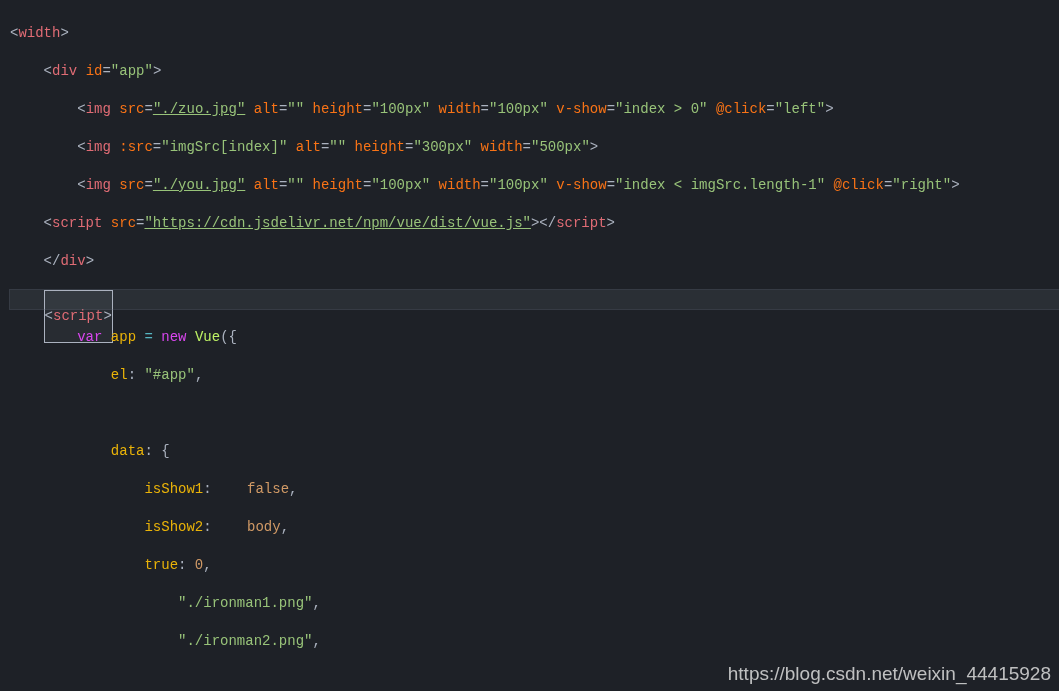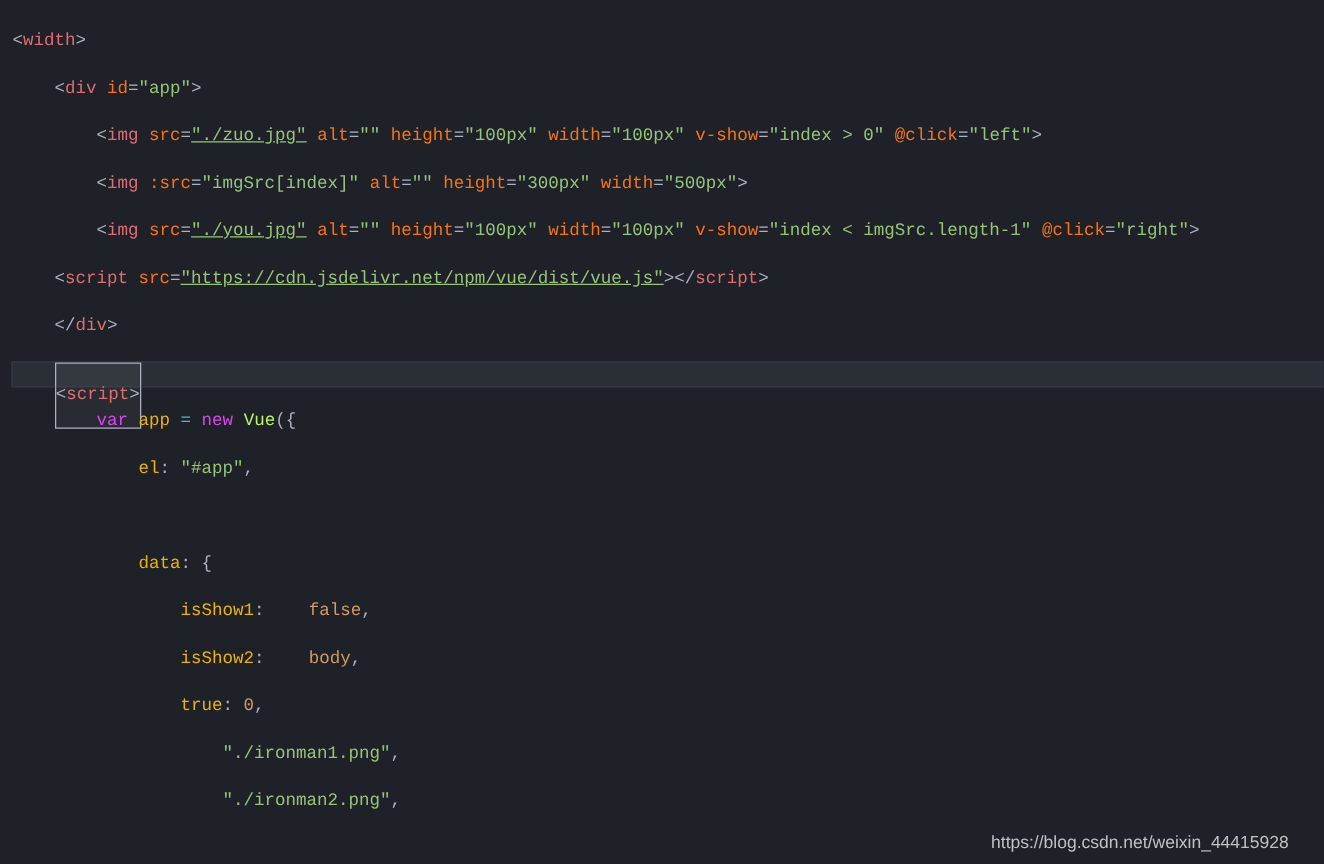--- a/index.html
+++ b/index.html
@@ -35,24 +35,24 @@
   .num     { color: #d19a66; }
   .op      { color: #56b6c2; }
   .cursor-box {
     display: inline-block;
     border: 1px solid #abb2bf;
     background: rgba(171,178,191,0.08);
     padding: 16px 0;
   }
   .watermark {
     position: absolute;
-    right: 28px;
+    right: 8px;
     bottom: 8px;
     font-family: Arial, sans-serif;
-    font-size: 14px;
+    font-size: 19px;
     color: rgba(220,220,220,0.85);
   }
 </style>
 </head>
 <body>
 
 <div class="editor">
 <span class="line"><span class="punc">&lt;</span><span class="tag">width</span><span class="punc">&gt;</span></span>
 <span class="line">    <span class="punc">&lt;</span><span class="tag">div</span> <span class="attr">id</span><span class="punc">=</span><span class="str">"app"</span><span class="punc">&gt;</span></span>
 <span class="line">        <span class="punc">&lt;</span><span class="tag">img</span> <span class="attr">src</span><span class="punc">=</span><span class="strul">"./zuo.jpg"</span> <span class="attr">alt</span><span class="punc">=</span><span class="str">""</span> <span class="attr">height</span><span class="punc">=</span><span class="str">"100px"</span> <span class="attr">width</span><span class="punc">=</span><span class="str">"100px"</span> <span class="attr">v-show</span><span class="punc">=</span><span class="str">"index &gt; 0"</span> <span class="attr">@click</span><span class="punc">=</span><span class="str">"left"</span><span class="punc">&gt;</span></span>

